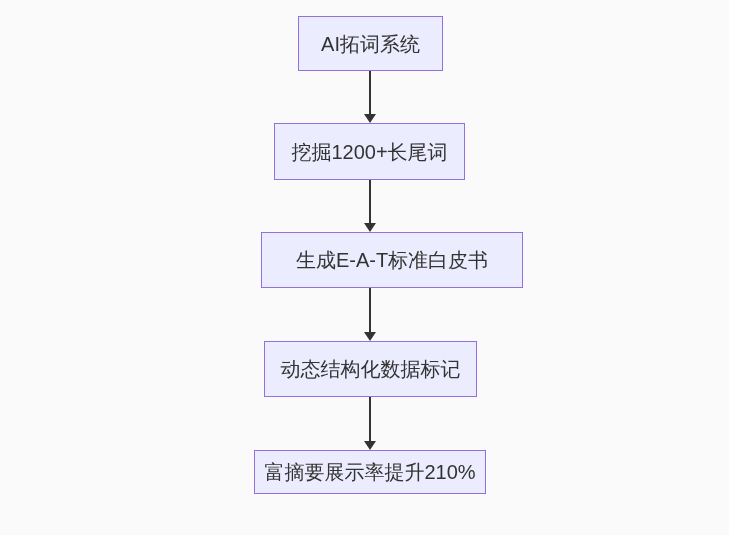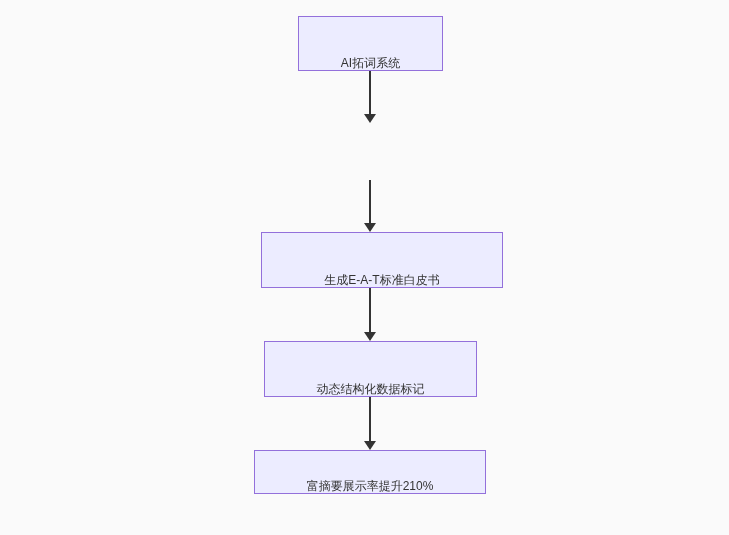--- a/index.html
+++ b/index.html
@@ -13,30 +13,30 @@
     height: 535px;
     background: var(--canvas-bg, #fafafa);
     overflow: hidden;
   }
   .node {
     position: absolute;
     box-sizing: border-box;
     background: var(--node-fill, #ececff);
     border: 1.5px solid var(--node-border, #9370db);
     color: var(--text-color, #333333);
-    font-size: 12px;
+    font-size: 20px;
     display: flex;
-    align-items: flex-end;
+    align-items: center;
     justify-content: center;
     text-align: center;
     line-height: 1.2;
   }
   .node-1 { left: 298px; top: 16px;  width: 145px; height: 55px; }
   .node-2 { left: 274px; top: 123px; width: 191px; height: 57px; }
-  .node-3 { left: 261px; top: 232px; width: 242px; height: 56px; }
+  .node-3 { left: 261px; top: 232px; width: 262px; height: 56px; }
   .node-4 { left: 264px; top: 341px; width: 213px; height: 56px; }
   .node-5 { left: 254px; top: 450px; width: 232px; height: 44px; }
 
   .edge {
     position: absolute;
     left: 364px;
     width: 12px;
   }
   .edge-1 { top: 71px;  height: 52px; }
   .edge-2 { top: 180px; height: 52px; }
@@ -68,20 +68,23 @@
 
   <div class="node node-1">
     <span>AI拓词系统</span>
   </div>
 
   <div class="edge edge-1">
     <div class="edge-line"></div>
     <div class="edge-arrowhead"></div>
   </div>
 
+  <div class="node node-2">
+    <span>挖掘1200+长尾词</span>
+  </div>
 
   <div class="edge edge-2">
     <div class="edge-line"></div>
     <div class="edge-arrowhead"></div>
   </div>
 
   <div class="node node-3">
     <span>生成E-A-T标准白皮书</span>
   </div>
 

